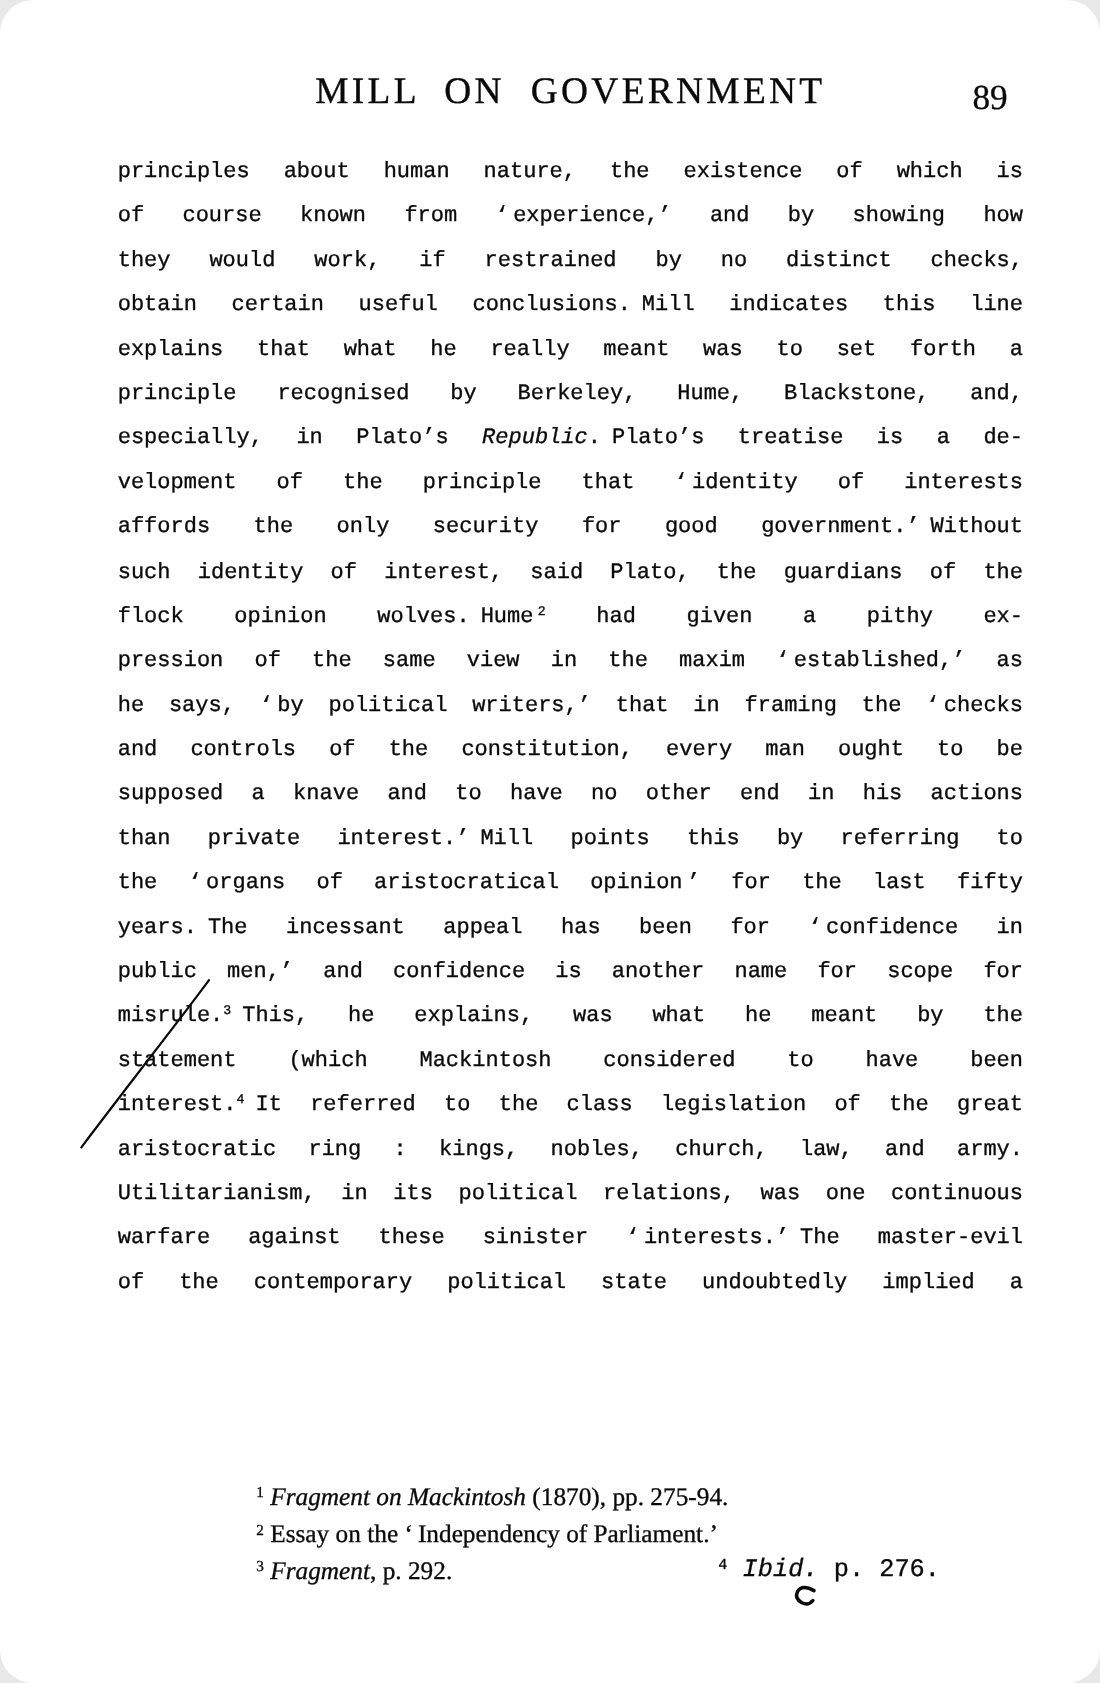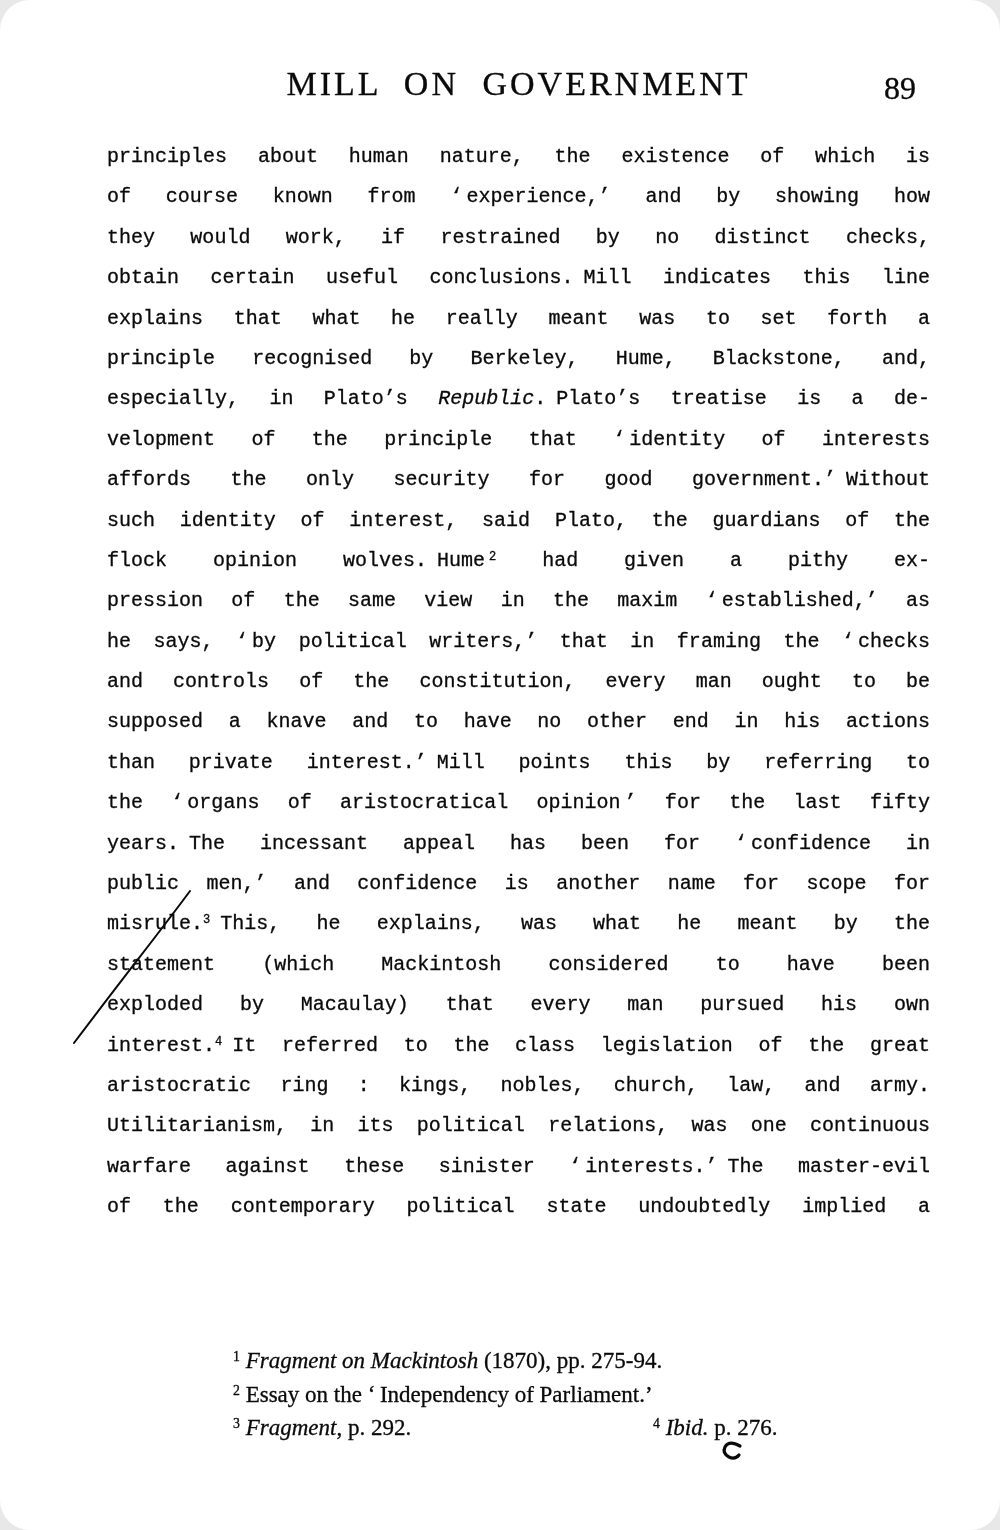--- a/index.html
+++ b/index.html
@@ -59,21 +59,21 @@
     top: 1344px;
     width: 640px;
     font-size: 23px;
   }
   .fn-row {
     position: relative;
     height: 33.5px;
     line-height: 33.5px;
     white-space: nowrap;
   }
-  .fn-abs { position: absolute; top: 0; }
+  .fn-abs { position: absolute; top: 0; font-family: Liberation Mono, monospace; }
   .marks-overlay {
     position: absolute;
     top: 0; left: 0;
     width: 1000px; height: 1530px;
     pointer-events: none;
   }
 </style>
 </head>
 <body>
 
@@ -98,21 +98,20 @@
       <div class="line"><span>pression of the same view in the maxim ‘ established,’ as</span></div>
       <div class="line"><span>he says, ‘ by political writers,’ that in framing the ‘ checks</span></div>
       <div class="line"><span>and controls of the constitution, every man ought to be</span></div>
       <div class="line"><span>supposed a knave and to have no other end in his actions</span></div>
       <div class="line"><span>than private interest.’ Mill points this by referring to</span></div>
       <div class="line"><span>the ‘ organs of aristocratical opinion ’ for the last fifty</span></div>
       <div class="line"><span>years. The incessant appeal has been for ‘ confidence in</span></div>
       <div class="line"><span>public men,’ and confidence is another name for scope for</span></div>
       <div class="line"><span>misrule.</span><span class="sup">3</span><span> This, he explains, was what he meant by the</span></div>
       <div class="line"><span>statement (which Mackintosh considered to have been</span></div>
-      <div class="line"><span>exploded by Macaulay) that every man pursued his own</span></div>
       <div class="line"><span>interest.</span><span class="sup">4</span><span> It referred to the class legislation of the great</span></div>
       <div class="line"><span>aristocratic ring : kings, nobles, church, law, and army.</span></div>
       <div class="line"><span>Utilitarianism, in its political relations, was one continuous</span></div>
       <div class="line"><span>warfare against these sinister ‘ interests.’ The master-evil</span></div>
       <div class="line"><span>of the contemporary political state undoubtedly implied a</span></div>
     </div>
 
   <div class="footnotes" id="footnotes">
       <div class="fn-row"><span><span class="sup">1</span><span> </span><span class="i">Fragment on Mackintosh</span><span> (1870), pp. 275-94.</span></span></div>
       <div class="fn-row"><span><span class="sup">2</span><span> Essay on the ‘ Independency of Parliament.’</span></span></div>

